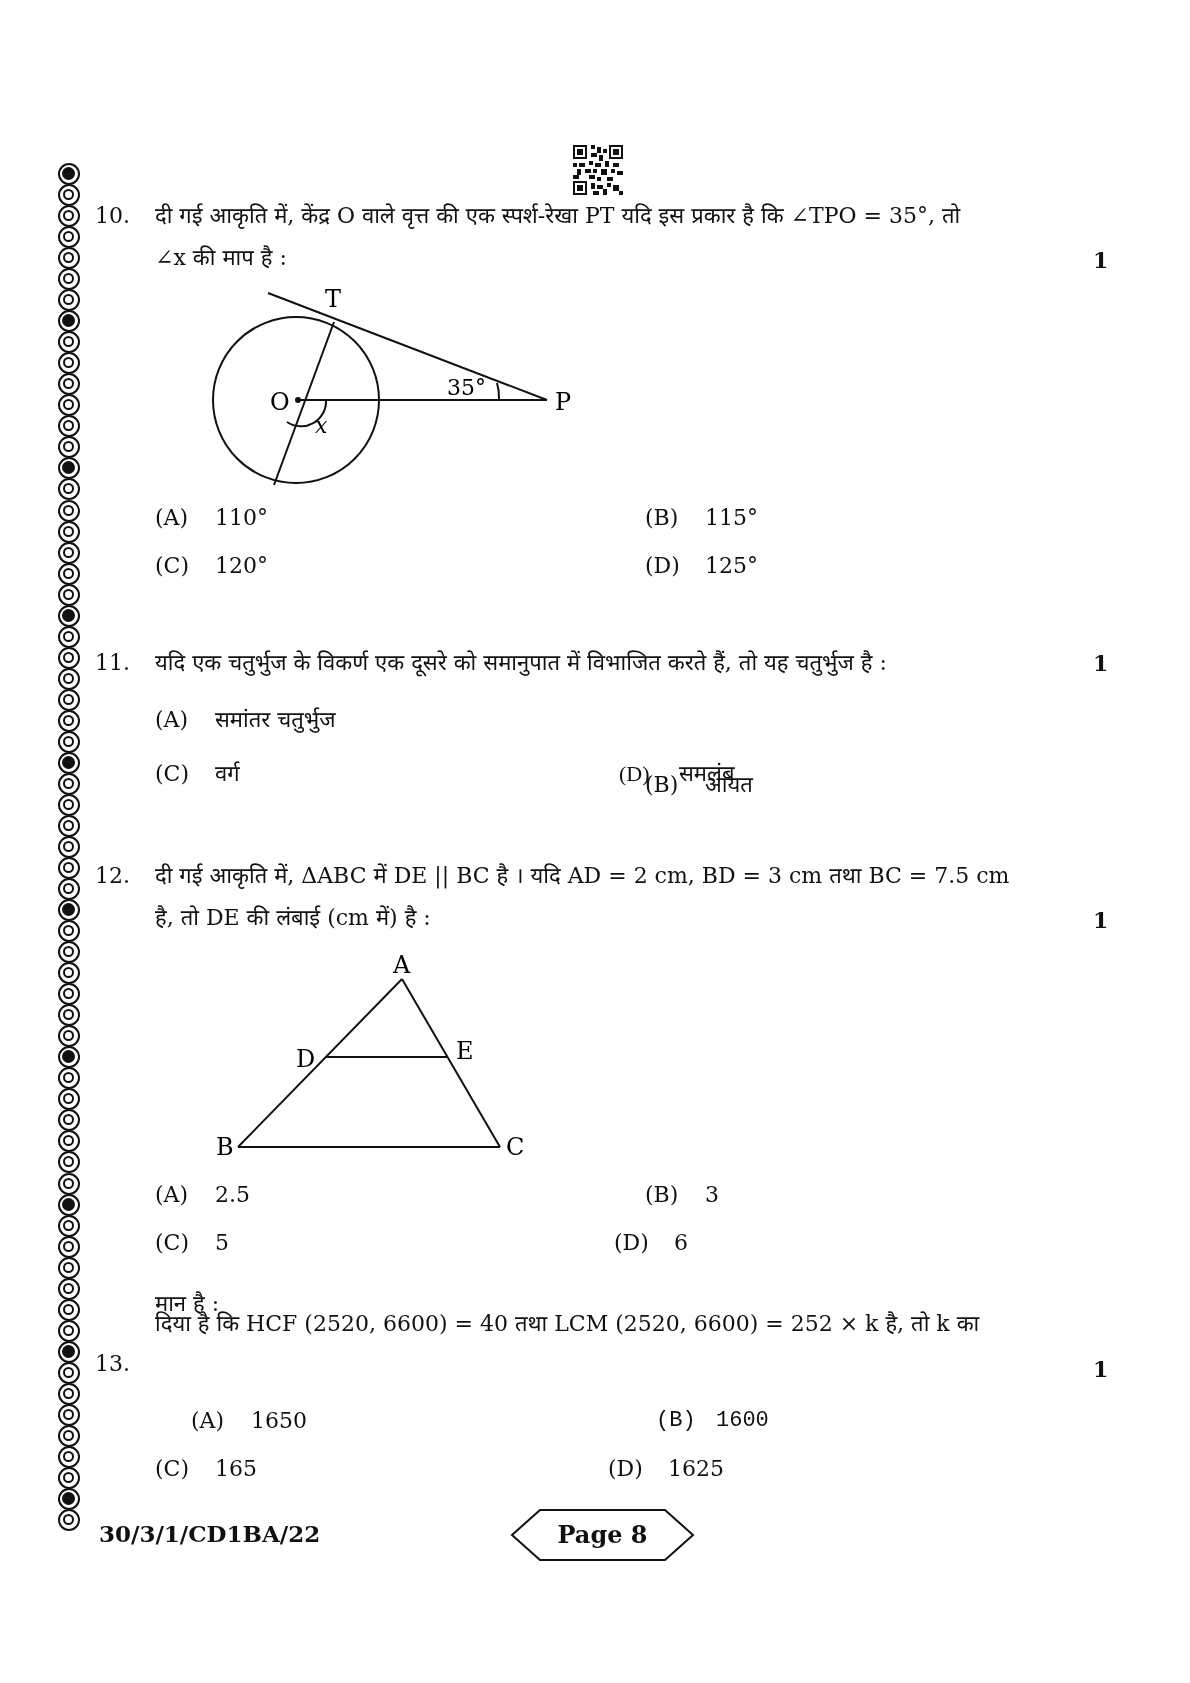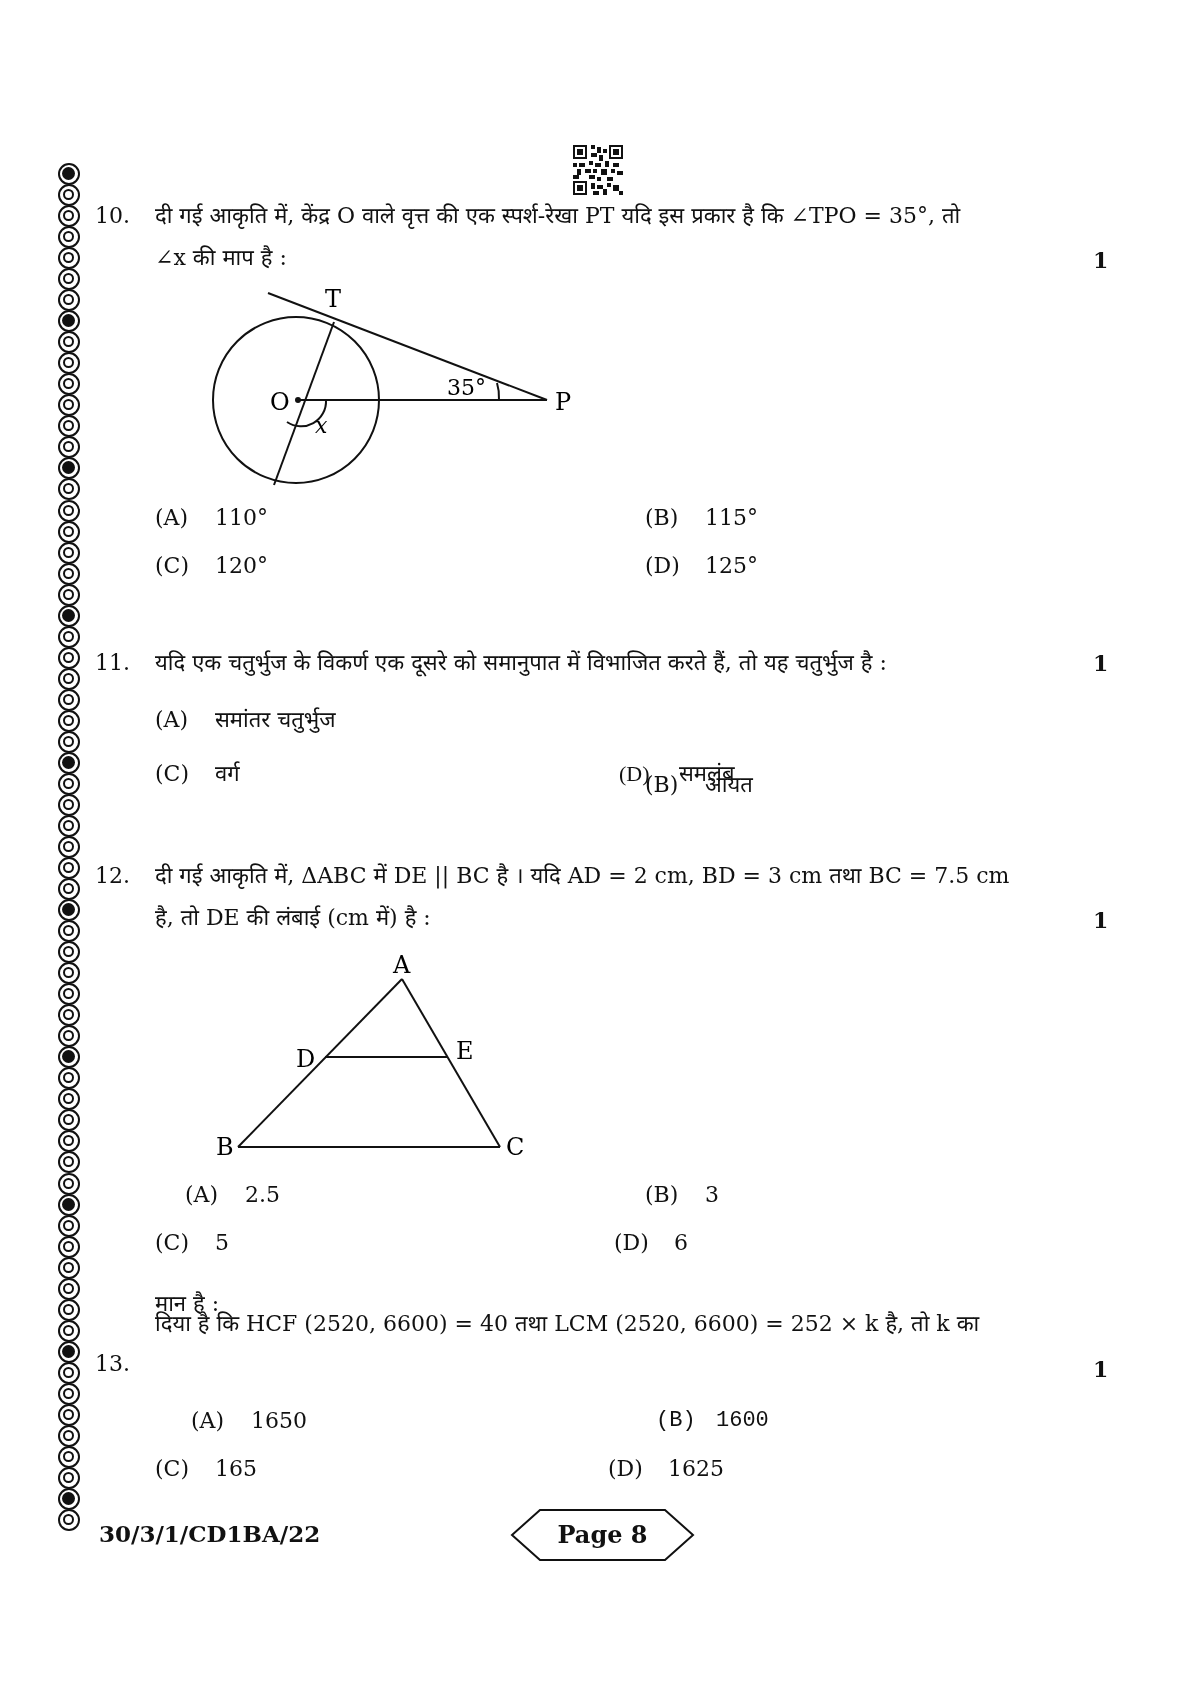--- a/index.html
+++ b/index.html
@@ -182,21 +182,21 @@
   <line x1="202" y1="34" x2="300" y2="202" stroke="#111" stroke-width="2"></line>
   <line x1="38" y1="202" x2="300" y2="202" stroke="#111" stroke-width="2"></line>
   <line x1="125" y1="112" x2="248" y2="112" stroke="#111" stroke-width="2"></line>
   <text x="193" y="28" font-size="24" font-family="DejaVu Serif, serif">A</text>
   <text x="16" y="210" font-size="24" font-family="DejaVu Serif, serif">B</text>
   <text x="306" y="210" font-size="24" font-family="DejaVu Serif, serif">C</text>
   <text x="96" y="122" font-size="24" font-family="DejaVu Serif, serif">D</text>
   <text x="256" y="114" font-size="24" font-family="DejaVu Serif, serif">E</text>
 </svg>
 
-<div class="opt" style="left:155px;top:1182px;margin-left:30px;"><span class="lbl">(A)</span><span>2.5</span></div>
+<div class="opt" style="left:155px;top:1182px;"><span class="lbl">(A)</span><span>2.5</span></div>
 <div class="opt" style="left:645px;top:1182px;"><span class="lbl">(B)</span><span>3</span></div>
 <div class="opt" style="left:155px;top:1230px;"><span class="lbl">(C)</span><span>5</span></div>
 <div class="opt" style="left:614px;top:1230px;"><span class="lbl">(D)</span><span>6</span></div>
 
 <div class="qnum" style="top:1351px;">13.</div>
 <div class="qtext" style="top:1304px;">दिया है कि HCF (2520, 6600) = 40 तथा LCM (2520, 6600) = 252 × k है, तो k का</div>
 <div class="qtext" style="top:1284px;">मान है :</div>
 <div class="marks" style="top:1356px;">1</div>
 
 <div class="opt" style="left:155px;top:1408px;margin-left:36px;"><span class="lbl">(A)</span><span>1650</span></div>

